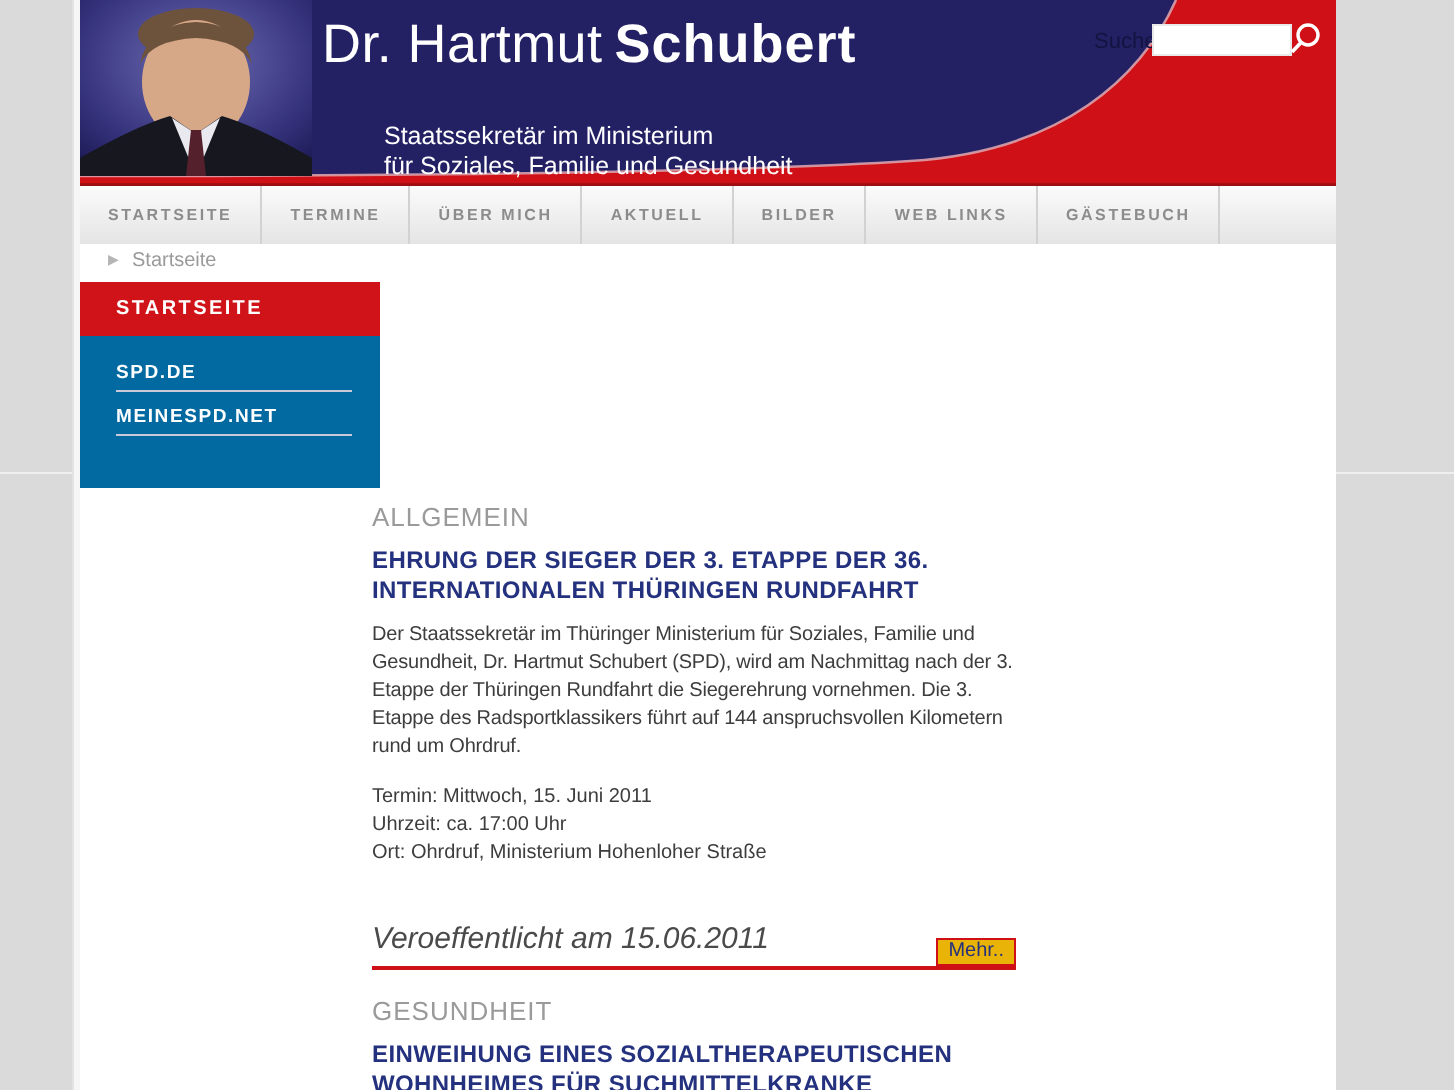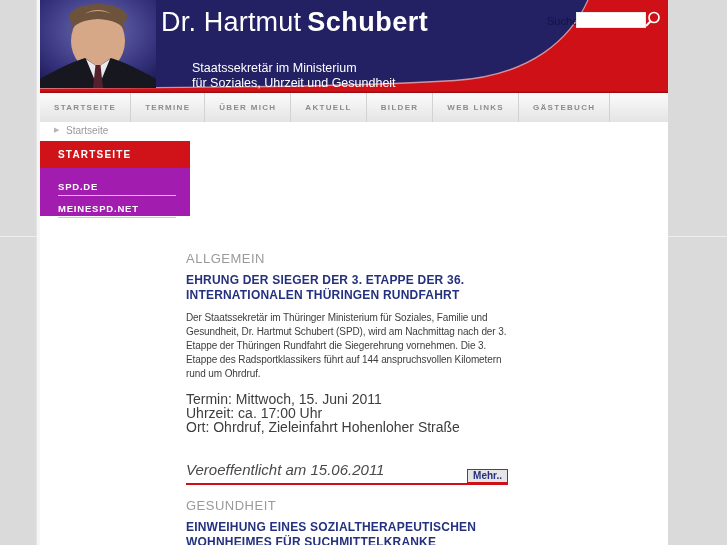--- a/index.html
+++ b/index.html
@@ -33,37 +33,37 @@
 
   
   .crumbs{position:absolute;left:0;top:122px;width:628px;height:19px;background:#fff;}
   .crumb-arrow{position:absolute;left:14px;top:4px;font-size:7px;color:#b5b5b5;}
   .crumb-label{position:absolute;left:26px;top:3px;font-size:10px;color:#9a9a9a;cursor:pointer;}
 
   
   .side-head{position:absolute;left:0;top:141px;width:132px;height:27px;background:#d01318;
     color:#fff;font-size:10px;font-weight:bold;letter-spacing:1.2px;line-height:27px;
     padding-left:18px;cursor:pointer;}
-  .side-box{position:absolute;left:0;top:168px;width:150px;height:48px;background:#a21caf;
+  .side-box{position:absolute;left:0;top:168px;width:150px;height:76px;background:#0369a1;
     box-sizing:border-box;padding:13px 0 0 18px;}
   .side-link{display:block;width:118px;color:#fff;font-size:9.5px;font-weight:bold;
     letter-spacing:0.8px;text-decoration:none;border-bottom:1px solid #c9c9da;
     padding-bottom:3px;margin-bottom:7px;cursor:pointer;}
 
   
   .main{position:absolute;left:146px;top:245px;width:322px;}
   .cat{text-align:left;color:#9a9a9a;font-size:13px;letter-spacing:0.5px;margin-top:6px;}
   .cat2{margin-top:13px;}
   .title{color:#24317e;font-weight:bold;font-size:12px;line-height:15px;margin:7px 0 0 0;
     letter-spacing:0.2px;cursor:pointer;}
   .bodytext{color:#3d3d3d;font-size:10px;line-height:14px;letter-spacing:-0.1px;margin:8px 0 0 0;}
-  .meta{color:#3d3d3d;font-size:14px;line-height:14px;margin-top:11px;}
+  .meta{color:#3d3d3d;font-size:10px;line-height:14px;margin-top:11px;}
   .more-row{text-align:right;margin-top:4px;height:14px;}
-  .more-btn{display:inline-block;border:1px solid #cf1016;background:#e5e5e5;color:#24317e;
-    font-size:10px;font-weight:bold;padding:0 5px 1px 5px;text-decoration:none;cursor:pointer;margin-top:31px;}
+  .more-btn{display:inline-block;border:1px solid #cf1016;background:#eab308;color:#24317e;
+    font-size:10px;font-weight:normal;padding:0 5px 1px 5px;text-decoration:none;cursor:pointer;margin-top:31px;}
   .pub{font-style:italic;color:#4a4a4a;font-size:15px;margin-top:9px;}
   .divider{height:2px;background:#cc1016;margin-top:5px;}
 </style>
 </head>
 <body>
 
 <div class="bg-seam"></div>
 <div class="page-edge"></div>
 
 <div class="page">
@@ -93,21 +93,21 @@
         <path d="M46,59 L58,88 L70,59 L58,67 Z" fill="#e9e9ef"></path>
         <path d="M55.5,65 L60.5,65 L63,88 L53,88 Z" fill="#53202c"></path>
       </svg>
     </div>
 
     <div class="hname">
       <span>Dr. Hartmut</span><span class="bold">Schubert</span>
     </div>
     <div class="hsub">
       <div>Staatssekretär im Ministerium</div>
-      <div>für Soziales, Uhrzeit und Gesundheit</div>
+      <div>für Soziales, Familie und Gesundheit</div>
     </div>
 
     <span class="search-label">Suche</span>
     <input class="search-input" type="text" value="" style="">
     <span class="search-btn">
       <svg width="20" height="20" viewBox="0 0 20 20">
         <circle cx="12" cy="7.5" r="5" fill="none" stroke="#ffffff" stroke-width="1.7"></circle>
         <line x1="8.3" y1="11.5" x2="4" y2="16" stroke="#ffffff" stroke-width="1.9"></line>
       </svg>
     </span>
@@ -135,21 +135,21 @@
   </div>
 
   <div class="main">
 
     <div class="cat">ALLGEMEIN</div>
     <h2 class="title">EHRUNG DER SIEGER DER 3. ETAPPE DER 36. INTERNATIONALEN THÜRINGEN RUNDFAHRT</h2>
     <p class="bodytext">Der Staatssekretär im Thüringer Ministerium für Soziales, Familie und Gesundheit, Dr. Hartmut Schubert (SPD), wird am Nachmittag nach der 3. Etappe der Thüringen Rundfahrt die Siegerehrung vornehmen. Die 3. Etappe des Radsportklassikers führt auf 144 anspruchsvollen Kilometern rund um Ohrdruf.</p>
     <div class="meta">
       <div>Termin: Mittwoch, 15. Juni 2011</div>
       <div>Uhrzeit: ca. 17:00 Uhr</div>
-      <div>Ort: Ohrdruf, Zieleinfahrt Hohenloher Straße</div>
+      <div>Ort: Ohrdruf, Ministerium Hohenloher Straße</div>
     </div>
     <div class="more-row">
       <a class="more-btn">Mehr..</a>
     </div>
     <div class="pub">Veroeffentlicht am 15.06.2011</div>
     <div class="divider"></div>
 
     <div class="cat cat2">GESUNDHEIT</div>
     <h2 class="title">EINWEIHUNG EINES SOZIALTHERAPEUTISCHEN WOHNHEIMES FÜR SUCHMITTELKRANKE MENSCHEN IN LAUSCHA DURCH DR. HARTMUT SCHUBERT</h2>
 

